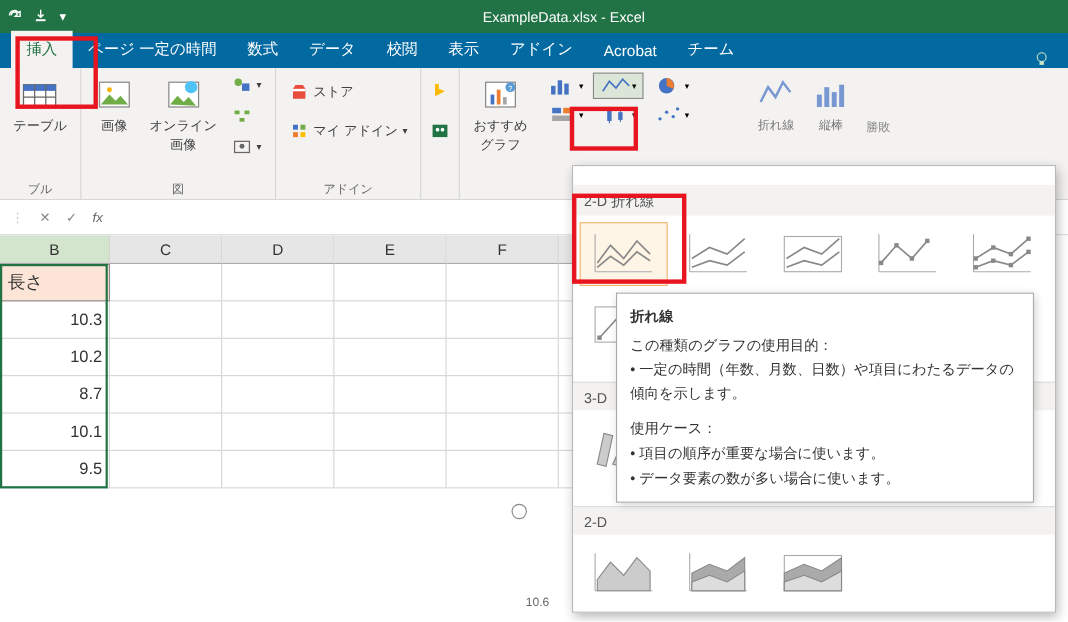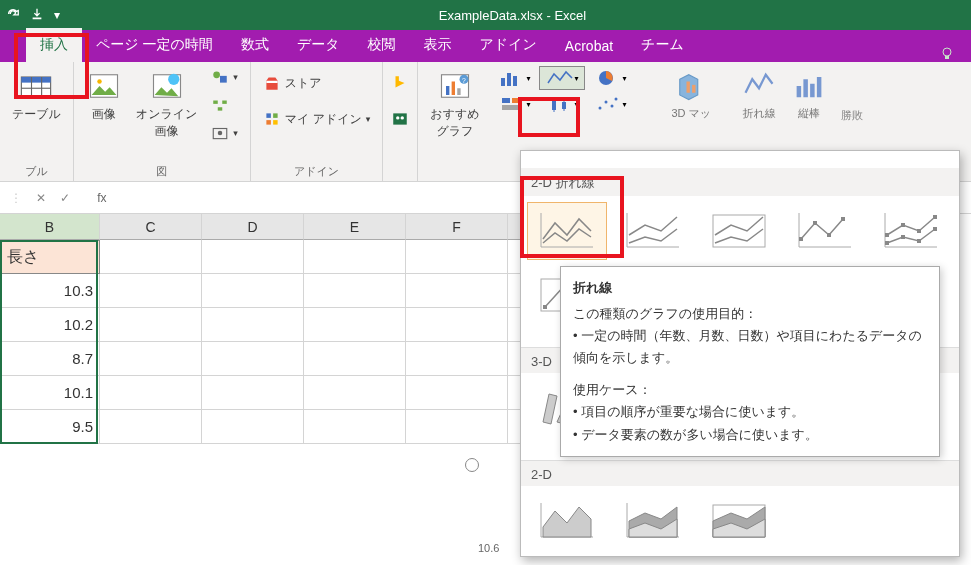--- a/index.html
+++ b/index.html
@@ -3,21 +3,21 @@
   <meta charset="utf-8">
   <style>
     * { box-sizing: border-box; margin: 0; padding: 0; }
     body { font-family: "Yu Gothic UI", "Meiryo", sans-serif; font-size: 12px; background: #fff; width: 971px; height: 565px; overflow: hidden; position: relative; }
     
     .titlebar { height: 30px; background: #217346; display: flex; align-items: center; color: #fff; padding: 0 6px; }
     .qat { display: flex; align-items: center; gap: 10px; }
     .qat svg { width: 14px; height: 14px; }
     .filename { flex: 1; text-align: center; font-size: 13px; color: #fff; }
     
-    .tabs { height: 32px; background: #a21caf; display: flex; align-items: flex-end; padding-left: 26px; }
+    .tabs { height: 32px; background: #0369a1; display: flex; align-items: flex-end; padding-left: 10px; }
     .tab { padding: 8px 14px; color: #fff; font-size: 14px; cursor: pointer; }
     .tab.active { background: #f3f2f1; color: #217346; }
     .insert-tab-box { position: absolute; left: 14px; top: 33px; width: 75px; height: 66px; border: 4px solid #e8141f; z-index: 5; pointer-events: none; }
     
     .tell-me { display: flex; align-items: center; color: #c8e6c9; font-size: 13px; margin-left: auto; padding: 0 10px; }
     .bulb { width: 16px; height: 16px; margin-right: 6px; }
     
     .ribbon { height: 120px; background: #f3f2f1; display: flex; border-bottom: 1px solid #d4d4d4; }
     .rgroup { border-right: 1px solid #d4d4d4; padding: 4px 10px 2px; display: flex; flex-direction: column; align-items: center; }
     .rgroup-inner { display: flex; flex: 1; gap: 10px; align-items: flex-start; }
@@ -28,21 +28,21 @@
     .rbtn-stack { display: flex; flex-direction: column; gap: 6px; }
     .small-icon { width: 18px; height: 18px; }
     
     .chart-btns { display: flex; flex-wrap: wrap; width: 150px; gap: 2px; }
     .chart-smbtn { width: 46px; height: 24px; display: flex; align-items: center; justify-content: center; cursor: pointer; }
     
     .line-chart-box { position: absolute; left: 518px; top: 97px; width: 62px; height: 40px; border: 4px solid #e8141f; z-index: 6; pointer-events: none; }
     
     .formula-bar { height: 32px; background: #fff; border-bottom: 1px solid #d4d4d4; display: flex; align-items: center; padding: 0 10px; gap: 10px; }
     .fb-btns { display: flex; gap: 14px; color: #888; }
-    .fx { color: #666; margin-left: 13px; }
+    .fx { font-style: italic; color: #666; }
     
     .grid-area { position: relative; background: #fff; }
     .col-headers { display: flex; height: 26px; }
     .col-h { border-right: 1px solid #d4d4d4; border-bottom: 1px solid #aaa; background: #e6e6e6; text-align: center; font-size: 14px; line-height: 26px; color: #333; }
     .col-h.sel { background: #d3e5cd; }
     .rows { }
     .row { display: flex; height: 34px; }
     .cell { border-right: 1px solid #d4d4d4; border-bottom: 1px solid #d4d4d4; padding: 0 6px; font-size: 15px; display: flex; align-items: center; justify-content: flex-end; color: #333; }
     .cell.header-cell { background: #fce4d6; border: 1px solid #888; justify-content: flex-start; font-size: 16px; }
     .col-b { width: 100px; }
@@ -270,30 +270,20 @@
             <svg width="28" height="20" viewBox="0 0 28 20">
               <circle cx="6" cy="14" r="1.5" fill="#4472c4"></circle>
               <circle cx="12" cy="8" r="1.5" fill="#4472c4"></circle>
               <circle cx="18" cy="12" r="1.5" fill="#4472c4"></circle>
               <circle cx="22" cy="5" r="1.5" fill="#4472c4"></circle>
             </svg>
             <span style="font-size:8px">▾</span>
           </div>
       </div>
       <div style="width:8px"></div>
-      <div class="rbtn" style="opacity:0.7">
-        <div class="rbtn-icon">
-            <svg viewBox="0 0 32 32">
-              <path d="M6 10l8-4 8 4v14l-8 4-8-4z" fill="#5b9bd5" stroke="#2e75b6"></path>
-              <rect x="12" y="12" width="3" height="10" fill="#ed7d31"></rect>
-              <rect x="17" y="15" width="3" height="7" fill="#ed7d31"></rect>
-            </svg>
-          </div>
-        <span style="font-size:11px">3D マッ</span>
-      </div>
       <div style="width:6px"></div>
       <div class="rbtn" style="opacity:0.7">
         <div class="rbtn-icon">
             <svg viewBox="0 0 32 32">
               <polyline points="4,22 10,10 16,18 22,6 28,14" fill="none" stroke="#4472c4" stroke-width="2"></polyline>
             </svg>
           </div>
         <span style="font-size:11px">折れ線</span>
       </div>
       <div class="rbtn" style="opacity:0.7">

